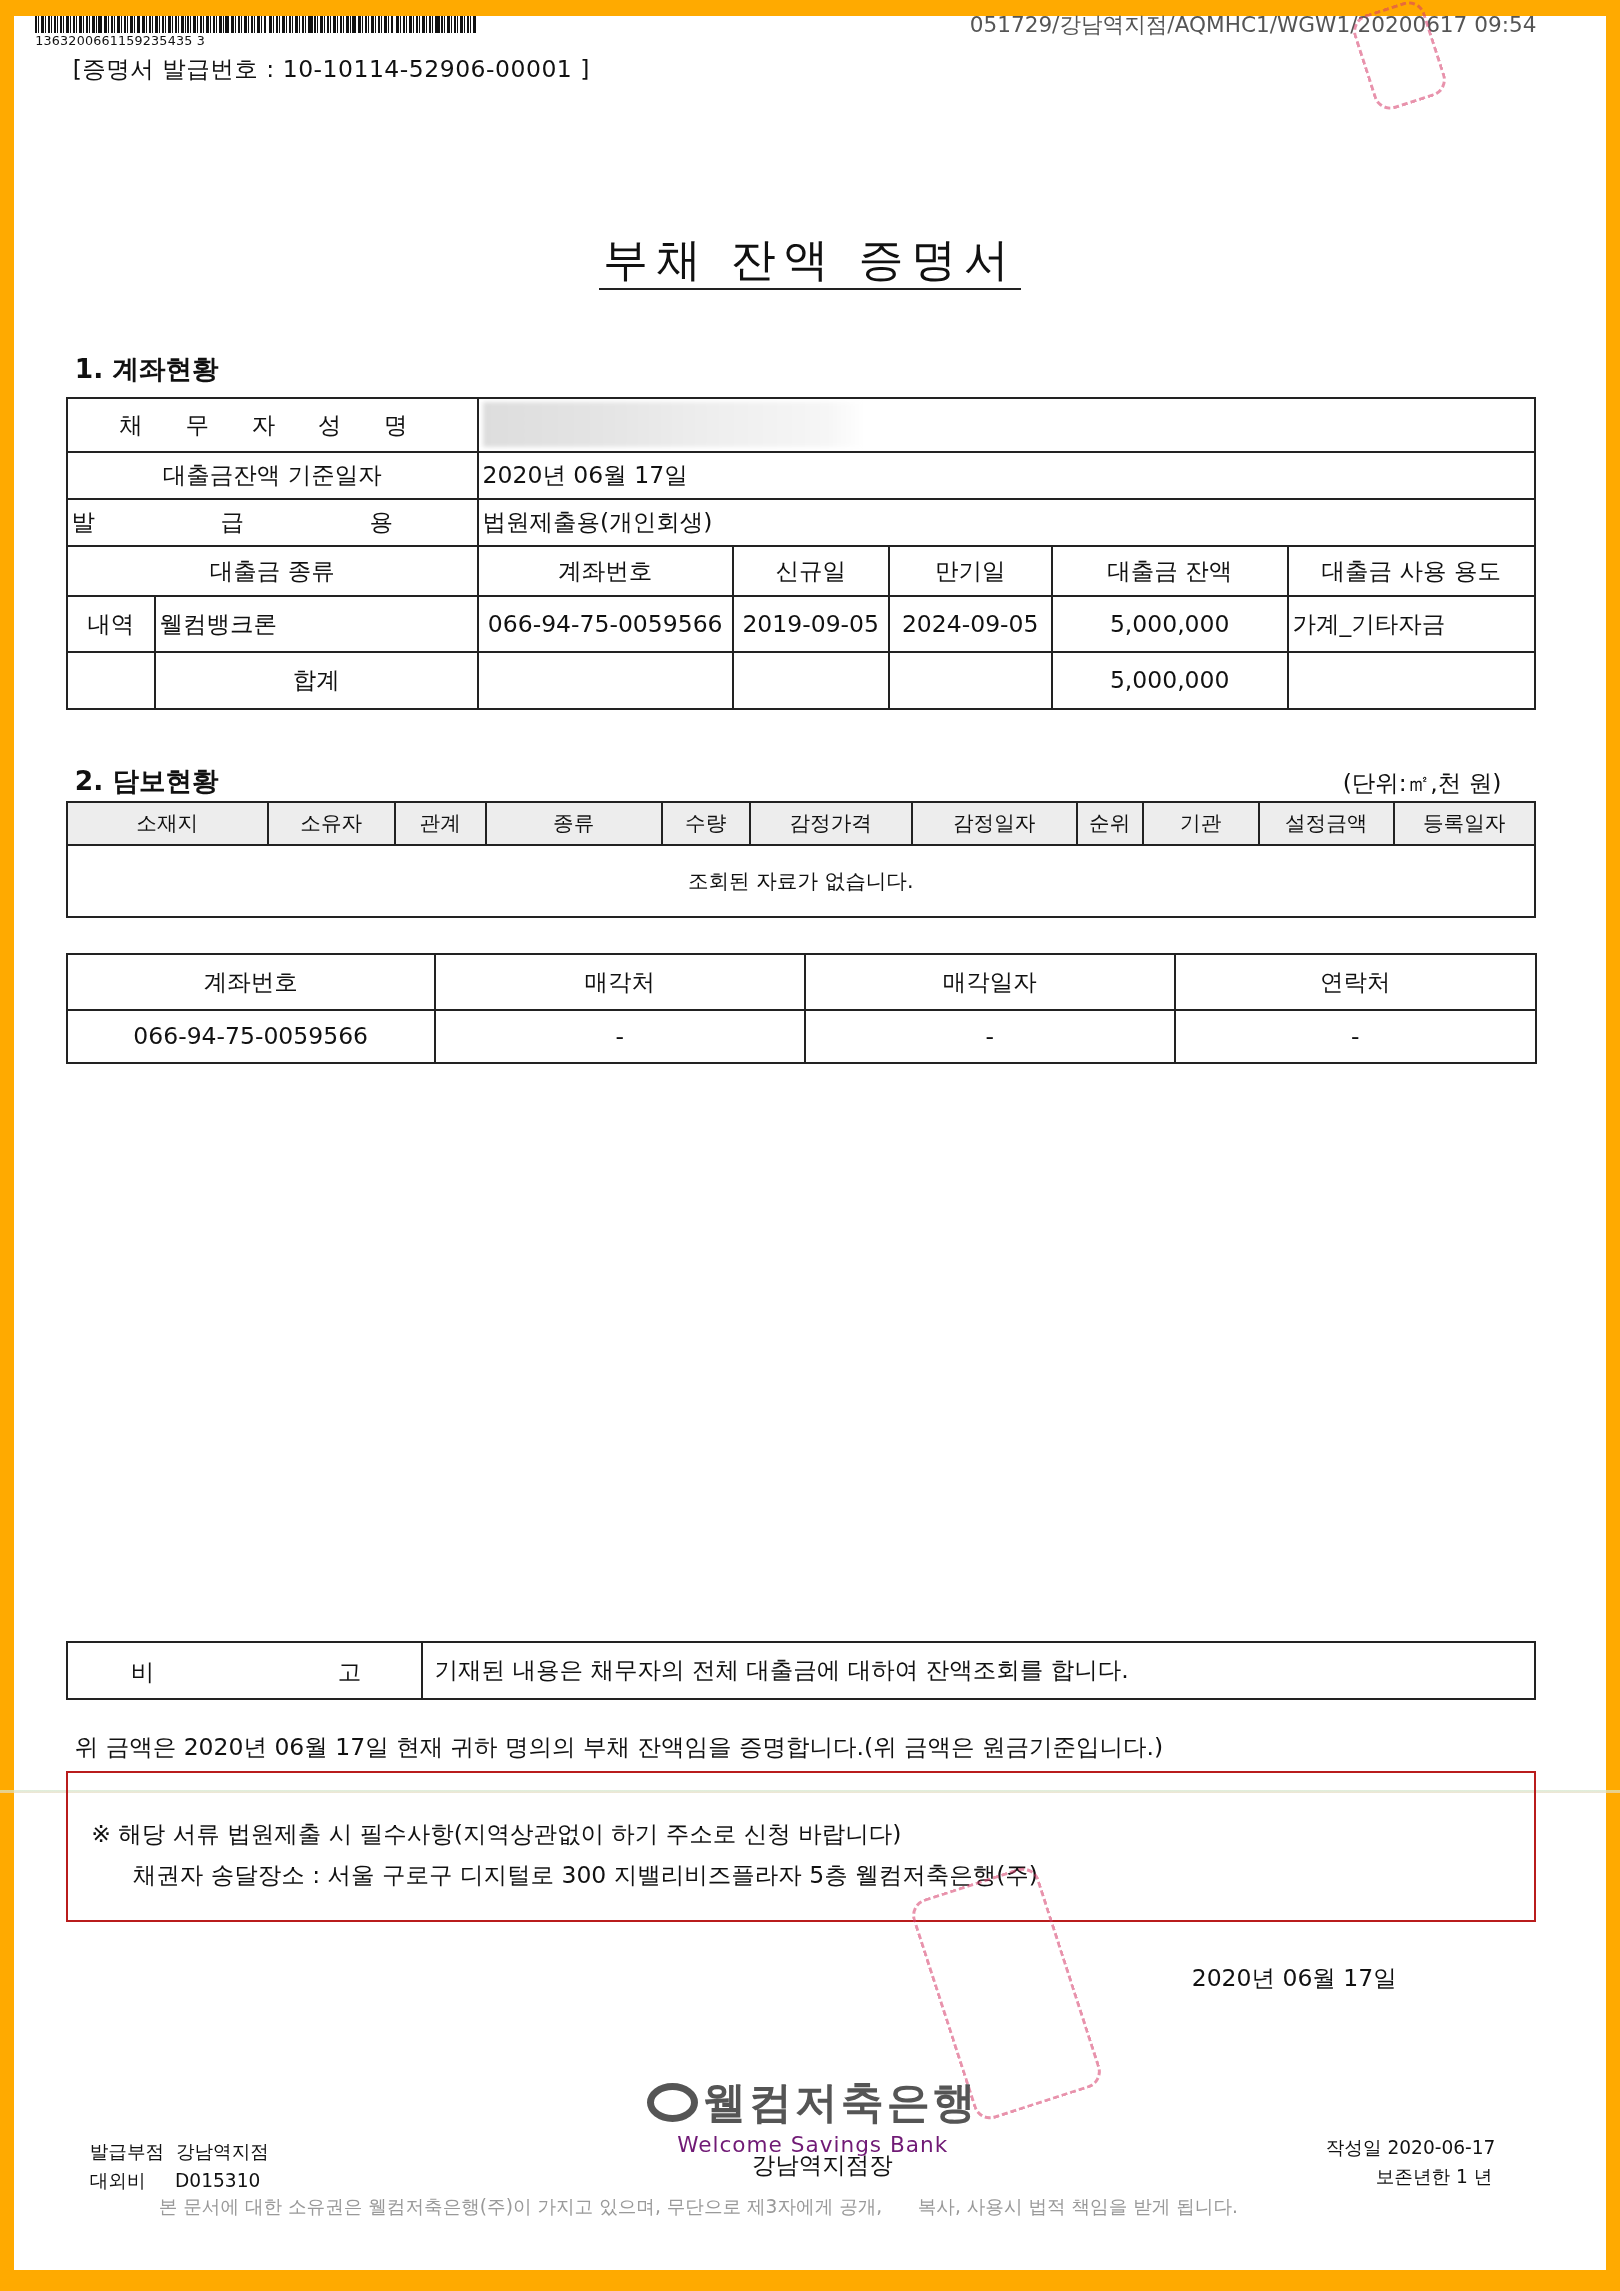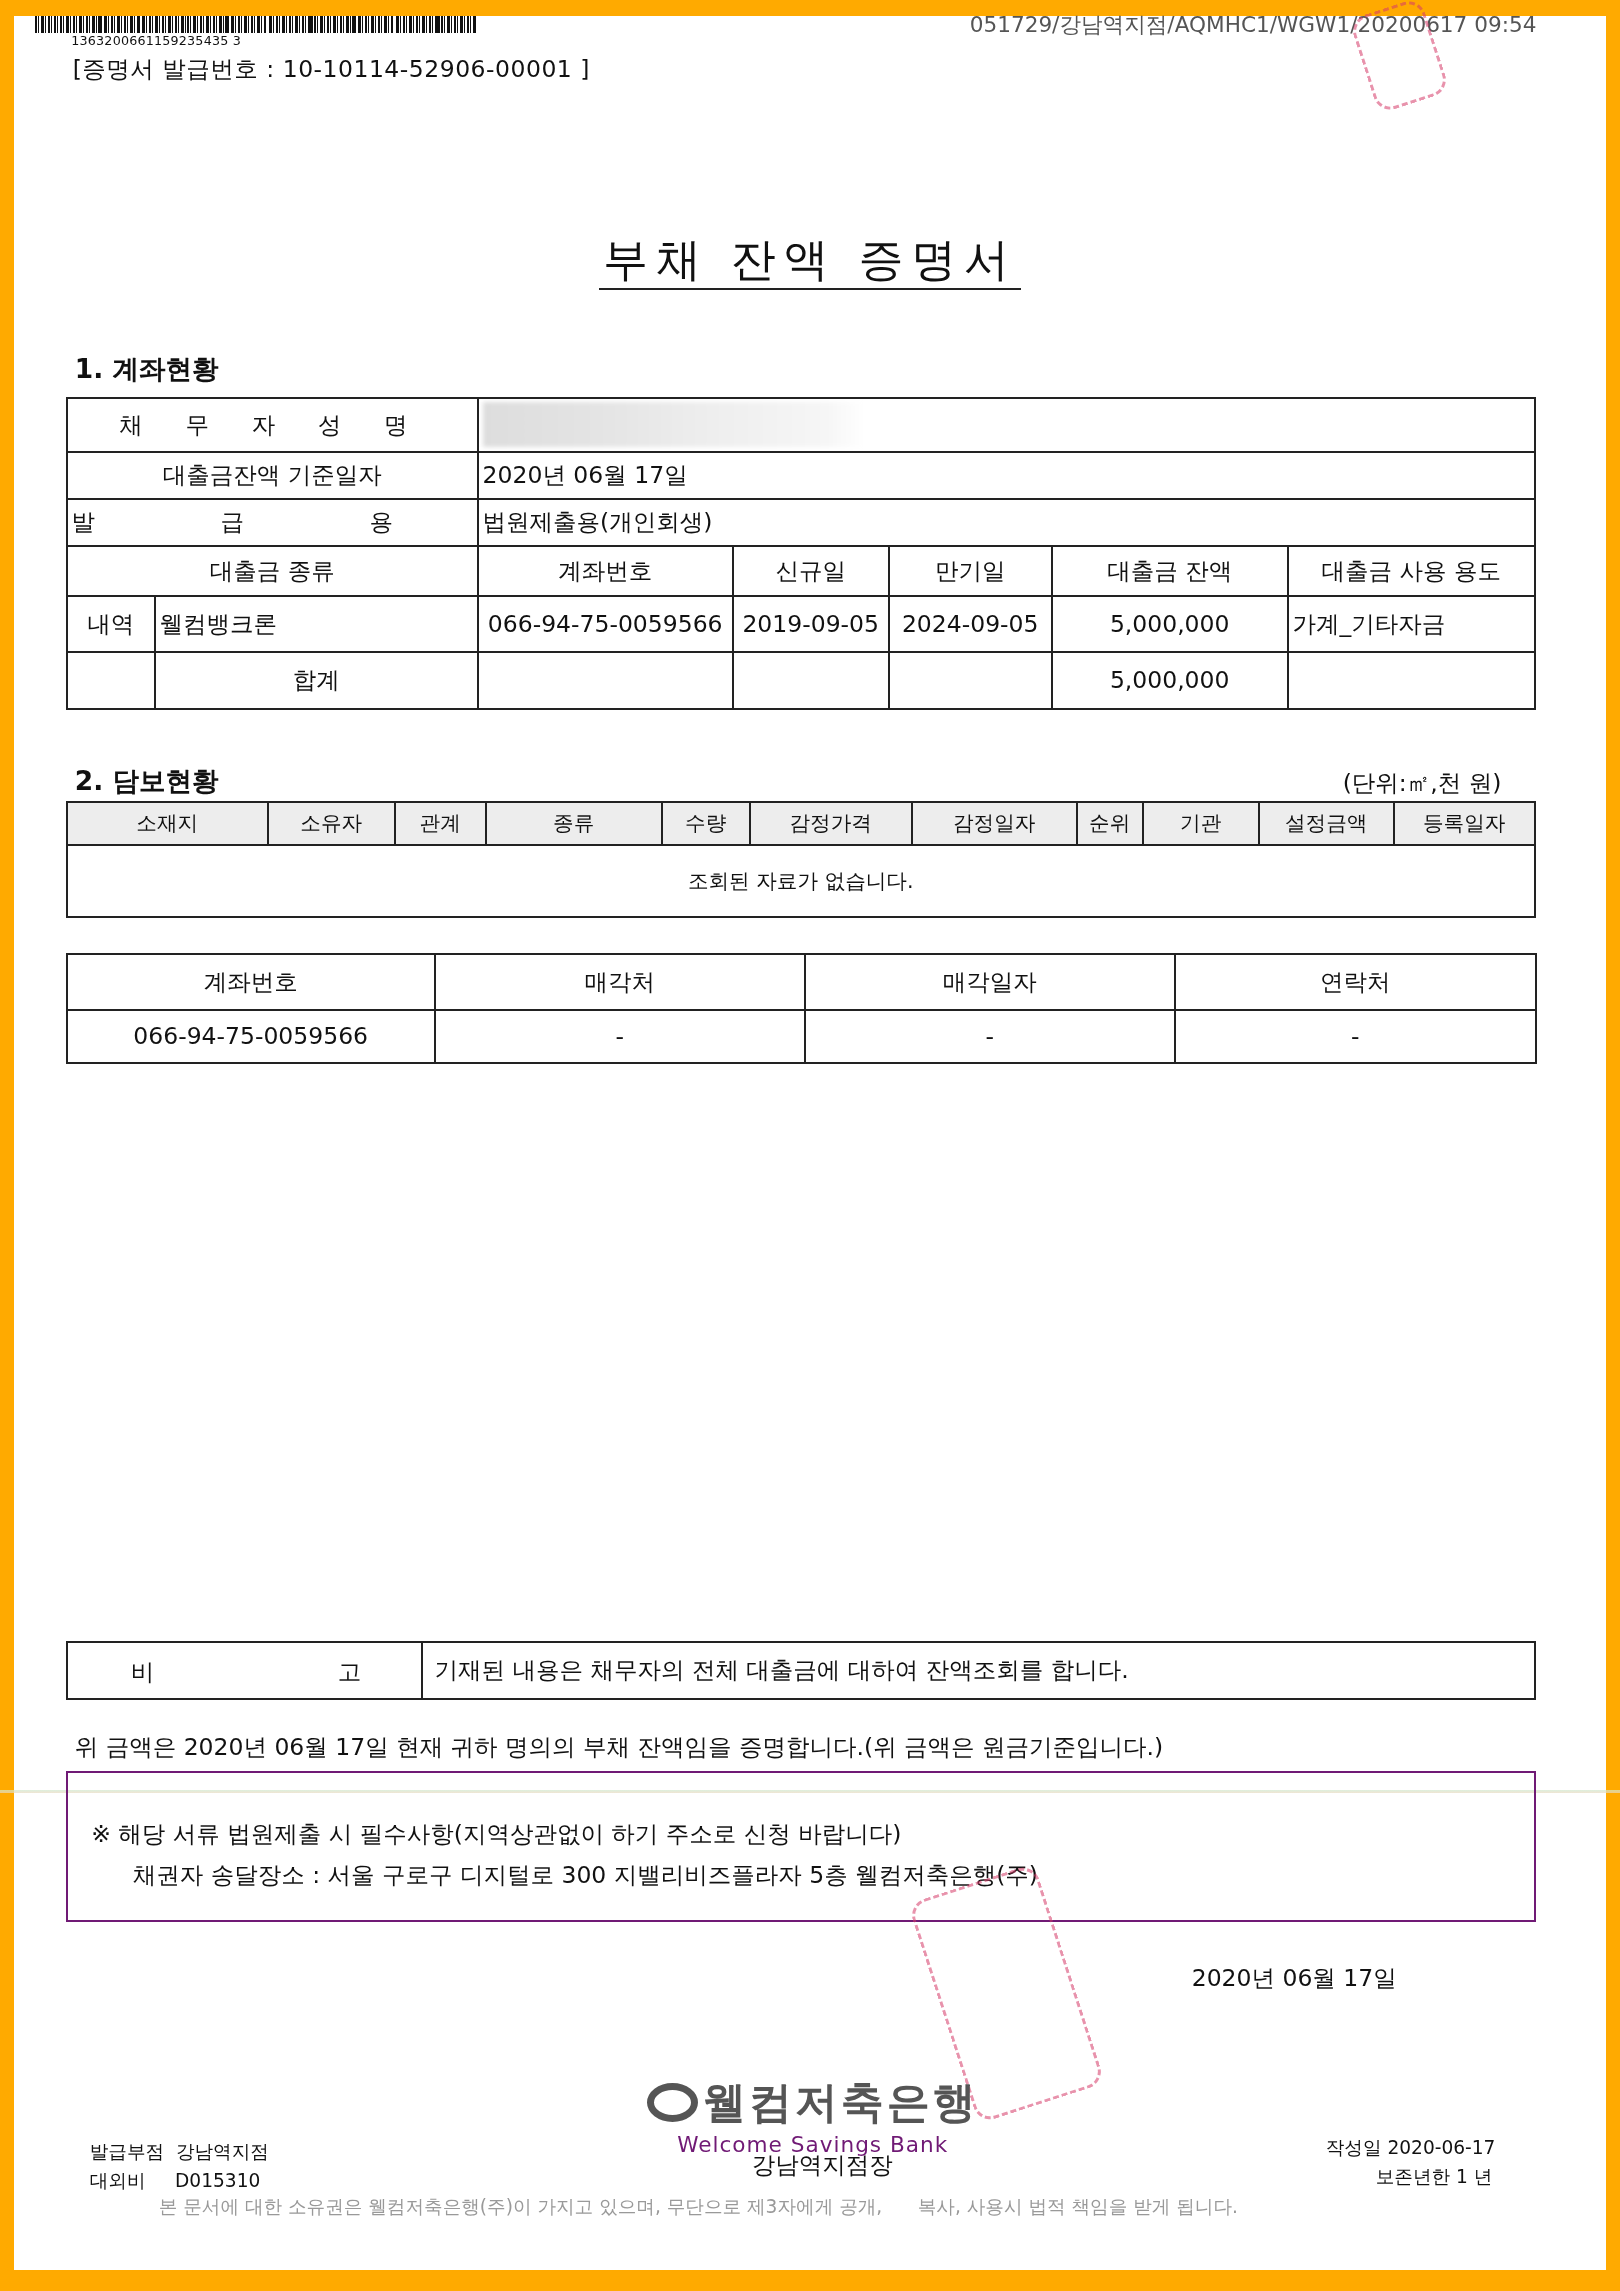--- a/index.html
+++ b/index.html
@@ -17,21 +17,21 @@
     width: 1592px; height: 2254px;
     background: #ffffff;
   }
   .abs { position: absolute; }
   
   .barcode {
     position: absolute; left: 21.6px; top: 0px;
     width: 441px; height: 17.6px;
     background: repeating-linear-gradient(90deg, #111 0 2px, #fff 2px 2.9px, #111 2.9px 3.9px, #fff 3.9px 5.9px, #111 5.9px 8.8px, #fff 8.8px 9.8px, #111 9.8px 10.8px, #fff 10.8px 12.7px);
   }
-  .barcode-num { left: 21.6px; top: 17.6px; font-size: 12.7px; letter-spacing: 0.2px; margin-left: 36px; }
+  .barcode-num { left: 21.6px; top: 17.6px; font-size: 12.7px; letter-spacing: 0.2px; }
   .issue-no { left: 59px; top: 37px; font-size: 23.5px; letter-spacing: 0.5px; }
   .header-trace { left: 956px; top: -5.9px; font-size: 21.6px; color: #555; }
   .title {
     left: 0; width: 1620px; top: 214px; text-align: center;
     font-size: 45px; letter-spacing: 7.8px;
   }
   .title span { border-bottom: 2.9px solid #222; padding: 0 3.9px 2px 3.9px; }
   .section-h { font-size: 26.5px; font-weight: bold; }
   table.grid {
     position: absolute; border-collapse: collapse; table-layout: fixed;
@@ -47,21 +47,21 @@
   .blur-name {
     display: inline-block; width: 382px; height: 45px; vertical-align: middle;
     background: linear-gradient(90deg, #ddd 0%, #e4e4e4 30%, #eee 60%, #f6f6f6 90%, #fff 100%);
     filter: blur(2px);
   }
   table.coll td { font-size: 20.6px; }
   table.coll tr.hdr td { background: #ededed; }
   .empty-msg { font-size: 12.7px; border-radius: 27px; }
   .note-box {
     position: absolute; left: 66px; top: 1771px; width: 1466px; height: 147px;
-    border: 2px solid #701a75;
+    border: 2px solid #b91c1c;
   }
   .note-line { position: absolute; left: 23.5px; font-size: 23.5px; }
   .scan-line { position: absolute; left: 0; top: 1790px; width: 1620px; height: 2.9px;
     background: linear-gradient(180deg, #cfe9cf, #e9d9c0); opacity: 0.7; }
   .stamp {
     position: absolute; border: 3.9px dashed #d63b6a; border-radius: 17.6px;
     color: #d63b6a; opacity: 0.55; transform: rotate(-18deg);
   }
   .logo-mark {
     display: inline-block; width: 51px; height: 39px; border-radius: 50%;

